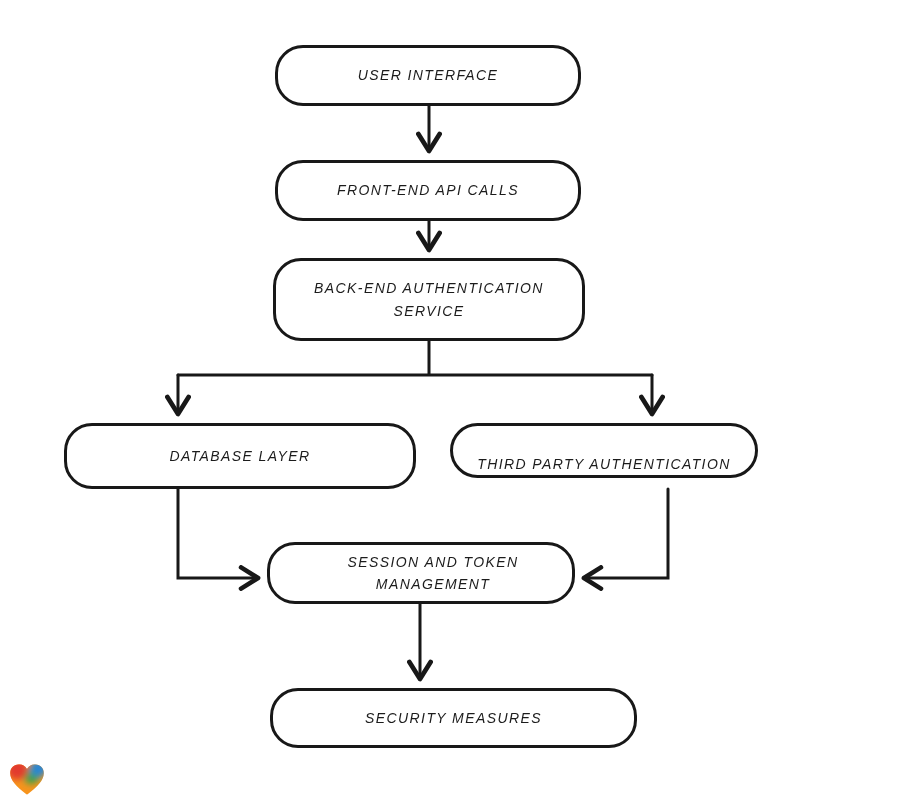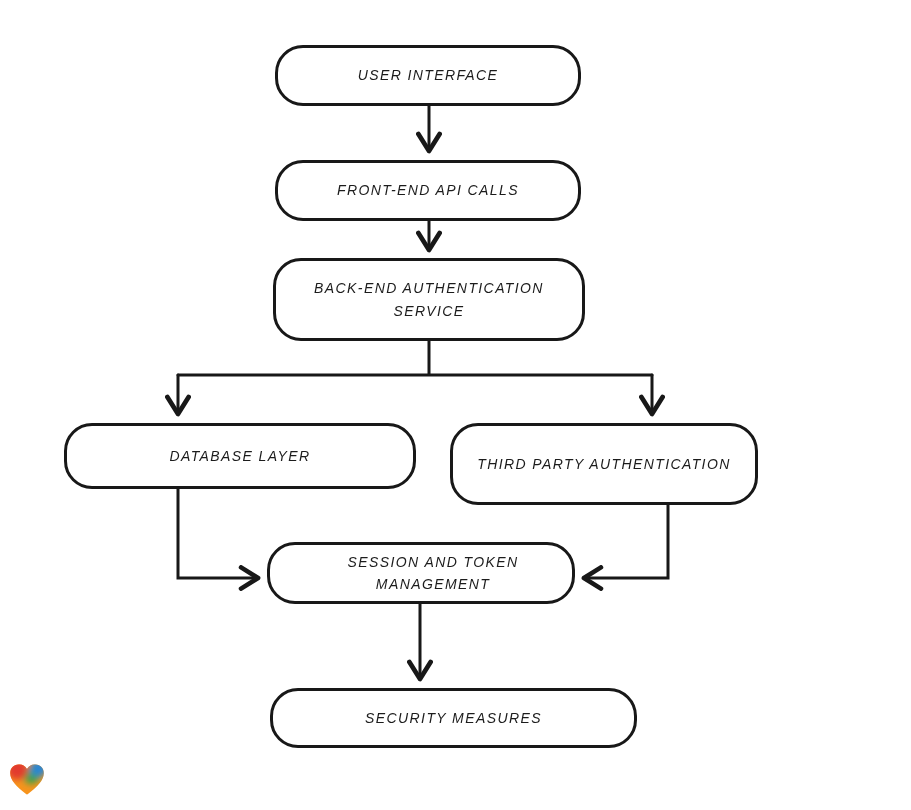--- a/index.html
+++ b/index.html
@@ -88,21 +88,21 @@
   </div>
 
   <div class="node" style="left:275px; top:160px; width:306px; height:61px;">
     <span class="node-label">FRONT-END API CALLS</span>
   </div>
 
   <div class="node" style="left:64px; top:423px; width:352px; height:66px;">
     <span class="node-label">DATABASE LAYER</span>
   </div>
 
-  <div class="node" style="left:450px; top:423px; width:308px; height:82px;">
+  <div class="node" style="left:450px; top:423px; width:308px; height:55px;align-items:flex-end;">
     <span class="node-label">THIRD PARTY AUTHENTICATION</span>
   </div>
 
   <div class="node" style="left:267px; top:542px; width:308px; height:62px;padding-left:24px;">
     <span class="node-label">SESSION AND TOKEN
 MANAGEMENT</span>
   </div>
 
   <div class="node" style="left:270px; top:688px; width:367px; height:60px;">
     <span class="node-label">SECURITY MEASURES</span>

